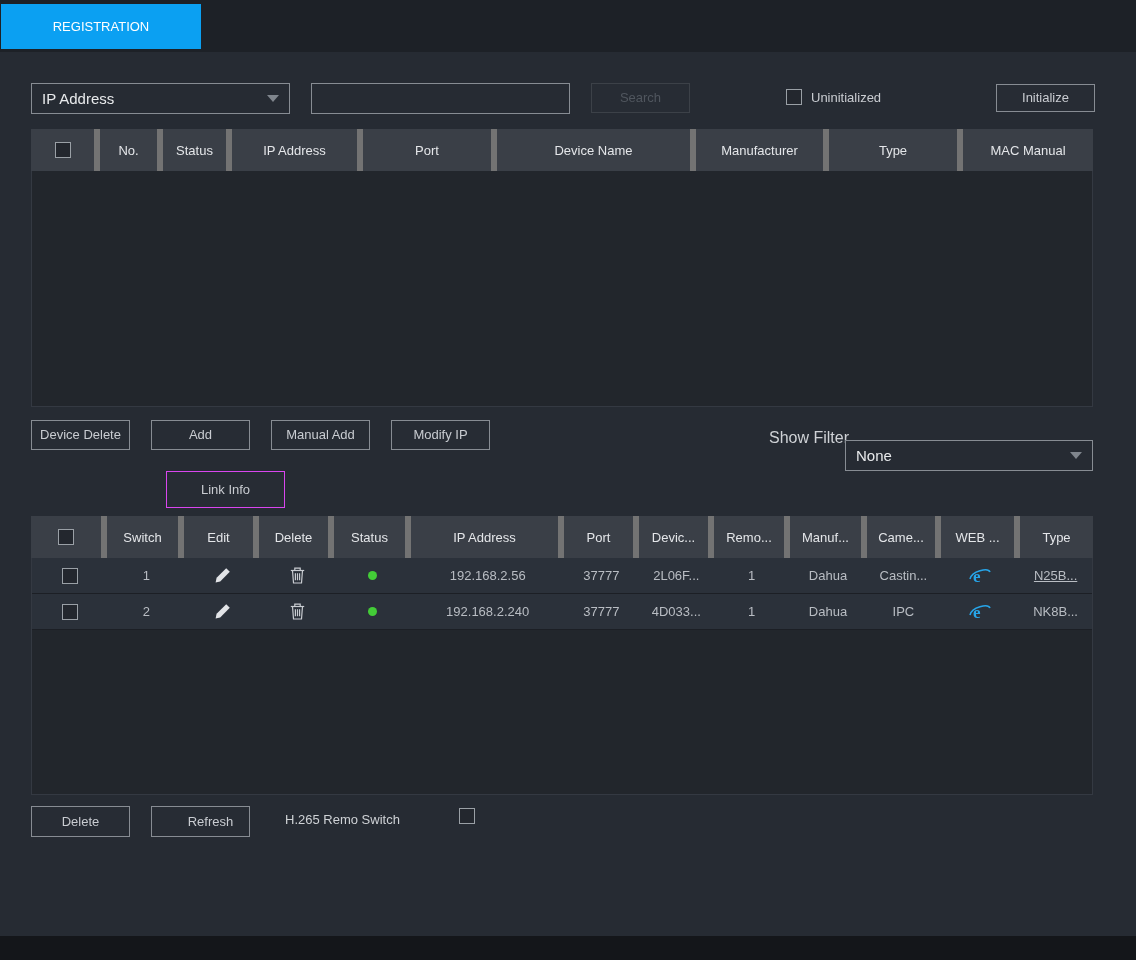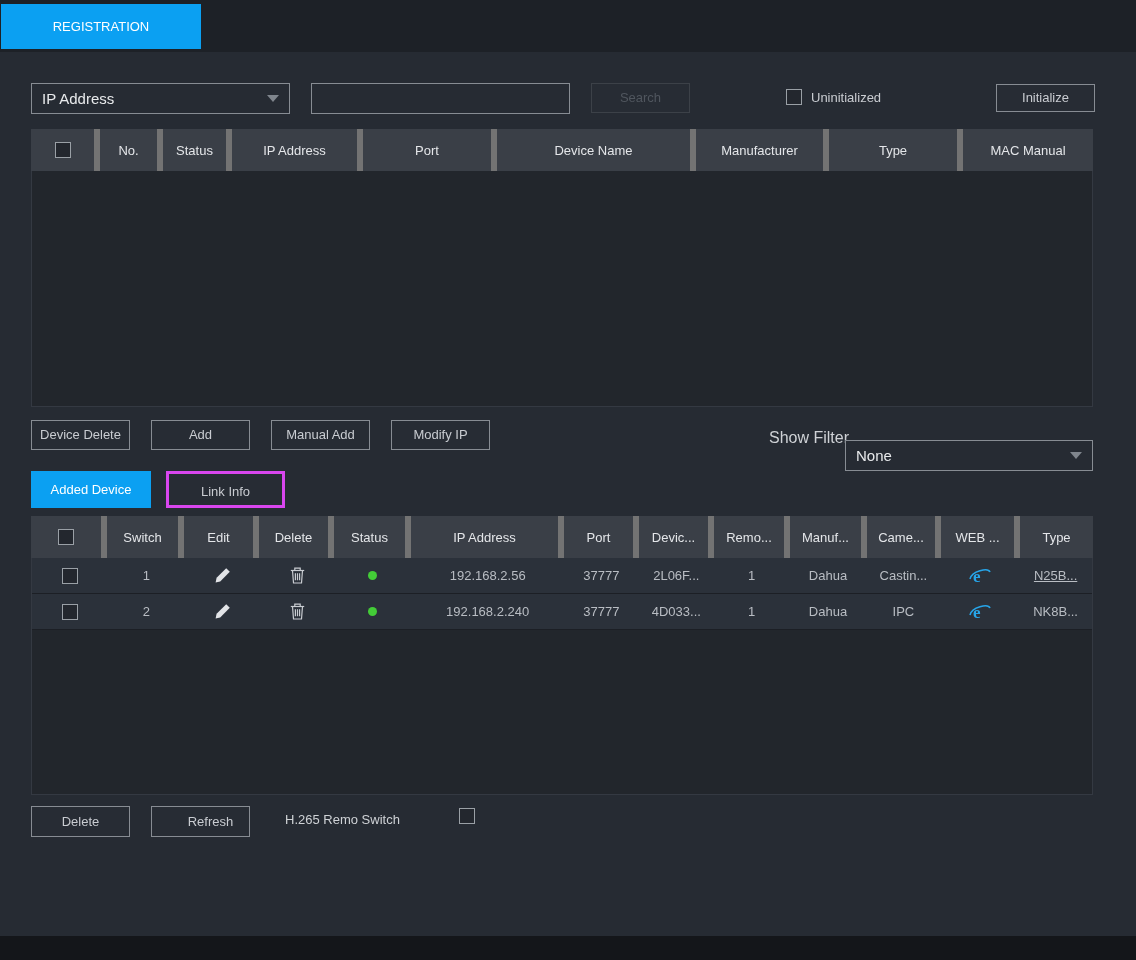--- a/index.html
+++ b/index.html
@@ -38,21 +38,21 @@
   .trow{display:flex;height:35px;background:#2b313a;border-bottom:1px solid #1c1f25;align-items:center;}
   .td{box-sizing:border-box;display:flex;align-items:center;justify-content:center;color:#b9bdc3;font-size:13px;overflow:hidden;}
   .dot{width:9px;height:9px;border-radius:50%;background:#43cc37;}
   .iconbtn{cursor:pointer;display:flex;align-items:center;justify-content:center;}
   
   .showfilter-label{position:absolute;left:769px;top:429px;font-size:16px;color:#cfd2d6;}
   .dd-filter{left:845px;top:420px;width:248px;height:31px;font-size:15px;margin-top:20px;}
   
   .subtab{position:absolute;top:471px;height:37px;box-sizing:border-box;text-align:center;line-height:37px;font-size:13px;cursor:pointer;}
   .subtab-active{left:31px;width:120px;background:#0ba0f2;color:#ffffff;}
-  .subtab-inactive{left:166px;width:119px;background:#272c34;border:3px solid #d946ef;line-height:35px;color:#c9ccd1;}
+  .subtab-inactive{left:166px;width:119px;background:#272c34;border:1px solid #d946ef;line-height:35px;color:#c9ccd1;}
   
   .btn-del{left:31px;top:806px;width:99px;height:31px;line-height:29px;}
   .btn-refresh{left:151px;top:806px;width:99px;height:31px;line-height:29px;padding-left:20px;}
   .h265-label{position:absolute;left:285px;top:812px;font-size:13px;color:#cfd2d6;}
   .h265-check{position:absolute;left:459px;top:808px;}
   .bottomstrip{position:absolute;left:0;top:936px;width:1136px;height:24px;background:#14161a;}
 </style>
 </head>
 <body>
 
@@ -94,21 +94,20 @@
   <button class="btn" style="left:31px;top:420px;width:99px;">Device Delete</button>
   <button class="btn" style="left:151px;top:420px;width:99px;">Add</button>
   <button class="btn" style="left:271px;top:420px;width:99px;">Manual Add</button>
   <button class="btn" style="left:391px;top:420px;width:99px;">Modify IP</button>
   <span class="showfilter-label">Show Filter</span>
   <div class="dropdown dd-filter">
     <span>None</span>
     <span class="caret"></span>
   </div>
 
-  <div class="subtab subtab-active">Added Device</div>
   <div class="subtab subtab-inactive">Link Info</div>
 
   <div class="table" style="top:516px;">
     <div class="thead">
       <div class="th" style="width:76px;">
         <div class="checkbox"></div>
       </div>
       <div class="th" style="width:77px;">Switch</div>
       <div class="th" style="width:75px;">Edit</div>
       <div class="th" style="width:75px;">Delete</div>

